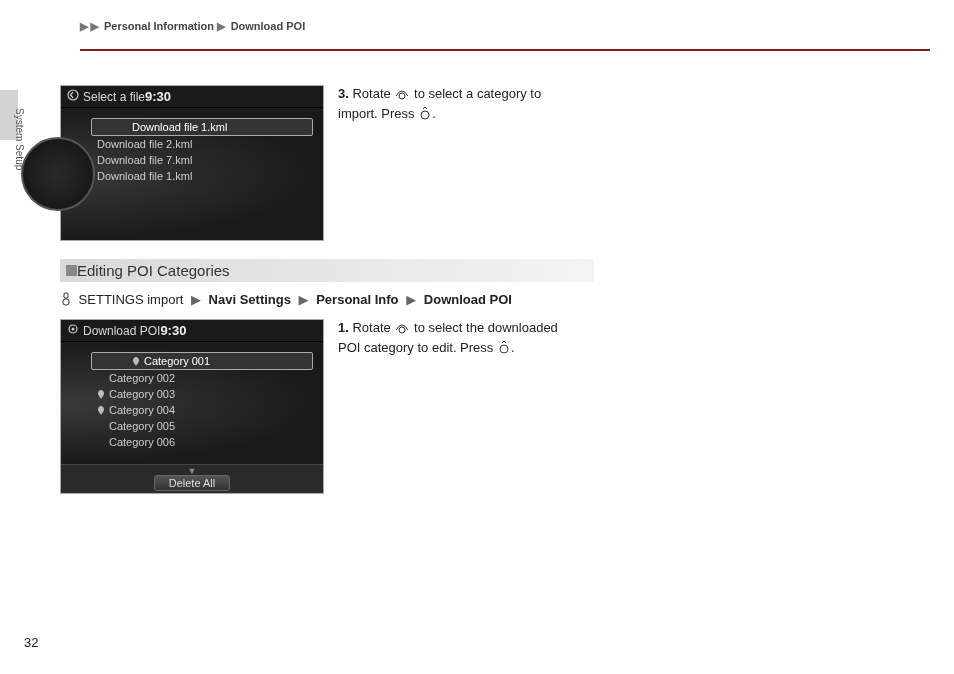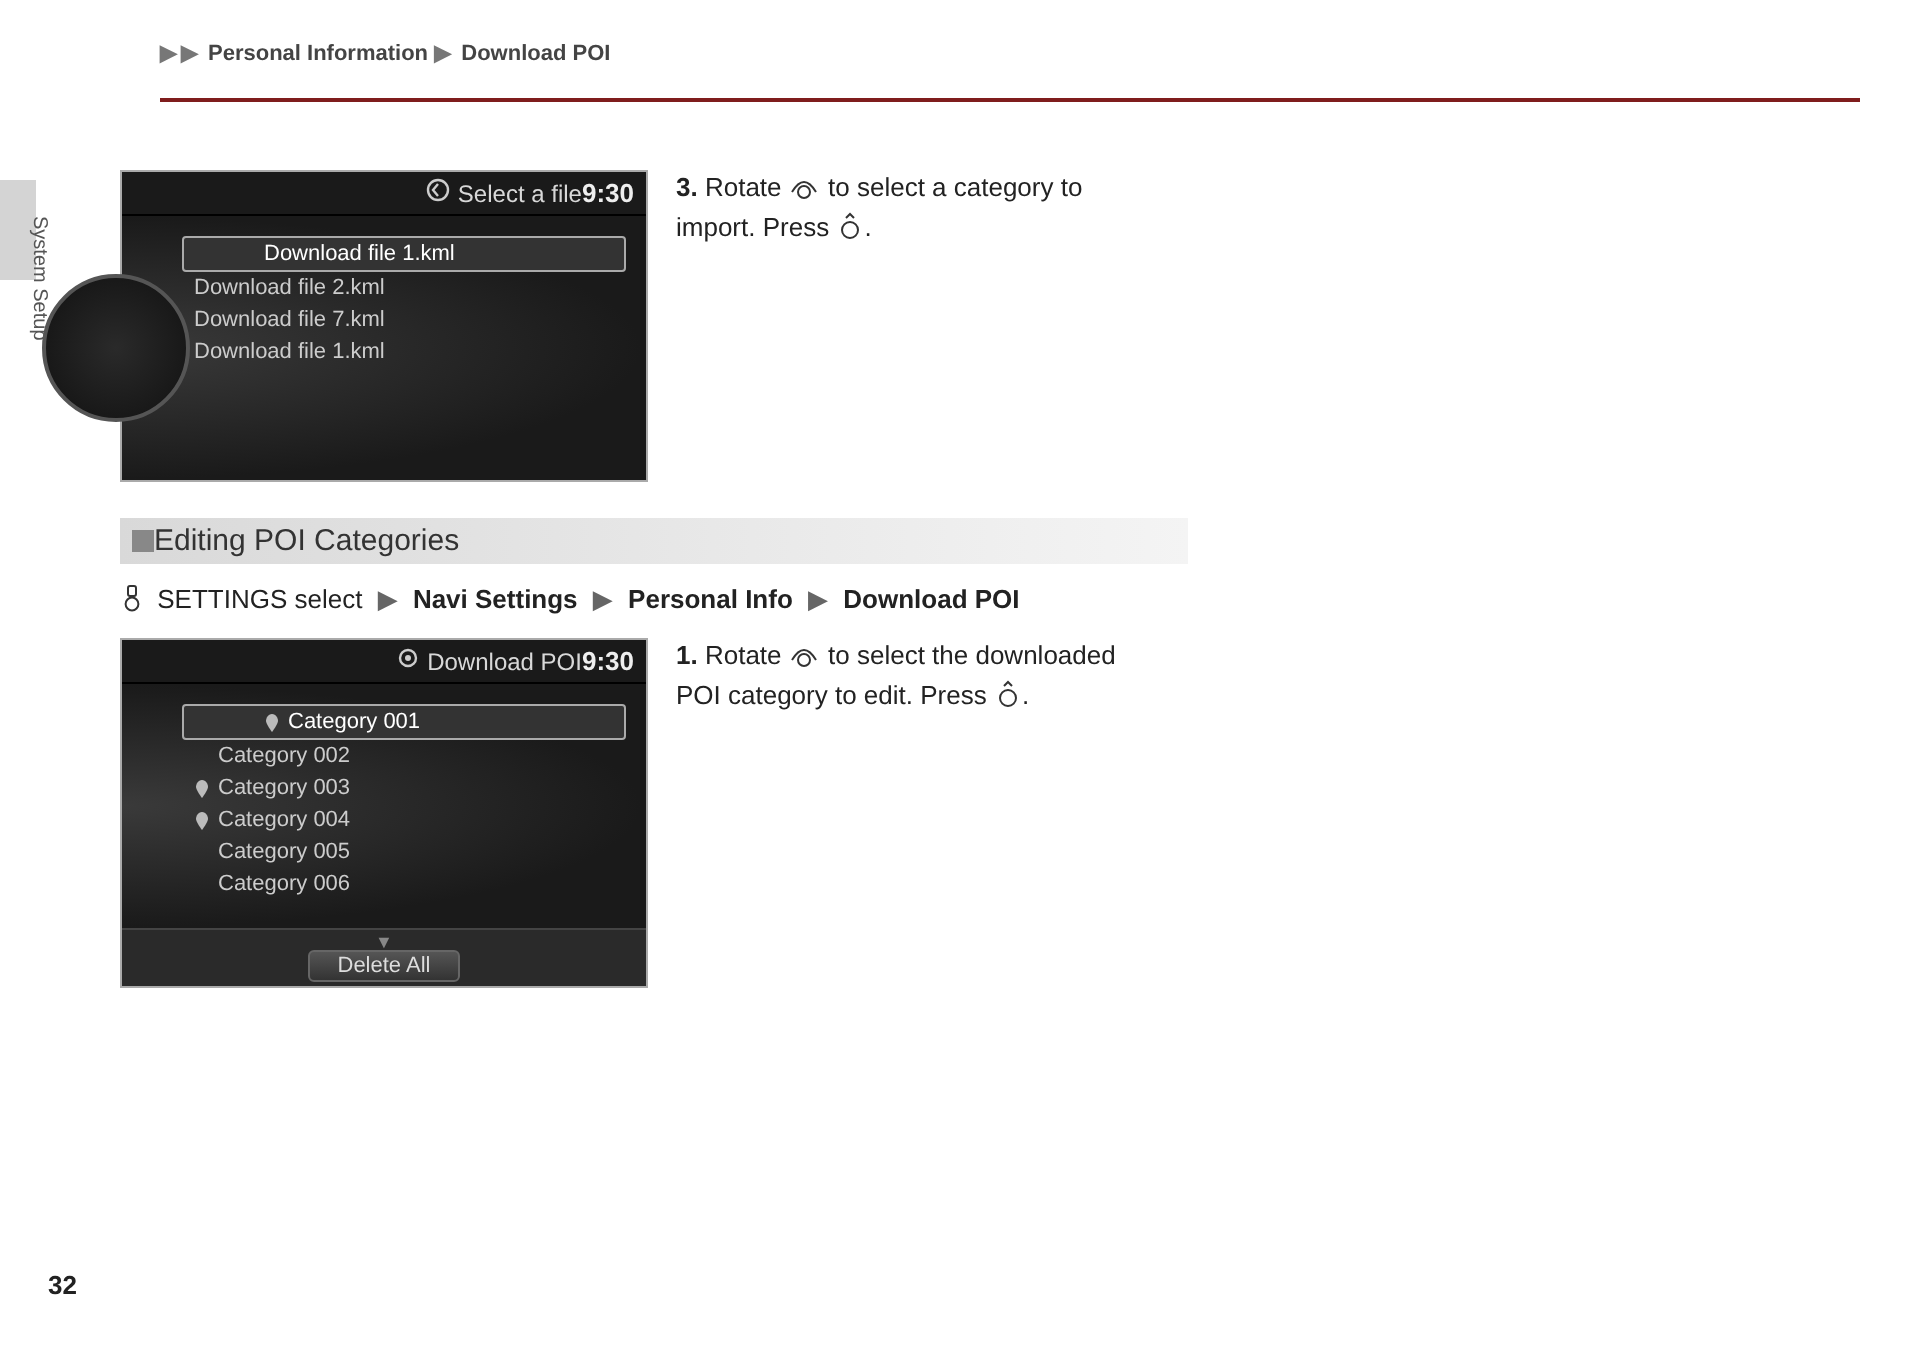--- a/index.html
+++ b/index.html
@@ -54,21 +54,21 @@
     transform-origin: left top;
     font-size: 10px;
     color: #555;
     white-space: nowrap;
   }
   .page-number {
     position: absolute;
     left: 24px;
     bottom: 24px;
     font-size: 13px;
-    font-weight: 700;
+    font-weight: 400;
   }
   
   .content {
     position: absolute;
     left: 60px;
     top: 85px;
     width: 860px;
   }
   .step-row {
     display: flex;
@@ -90,21 +90,21 @@
   .screen {
     width: 262px;
     border: 1px solid #aaa;
     background: linear-gradient(#2a2a2a,#1a1a1a);
     color: #d8d8d8;
     font-size: 11px;
     position: relative;
   }
   .screen-title {
     display: flex;
-    justify-content: flex-end;
+    justify-content: flex-start;
     align-items: center;
     padding: 3px 6px;
     background: #1a1a1a;
     border-bottom: 1px solid #000;
     font-size: 12px;
   }
   .screen-title .left { display: flex; align-items: center; gap: 4px;}
   .screen-title .clock { font-weight: bold; font-size: 13px; color: #eee;}
   .screen-body {
     padding: 6px 6px 6px 20px;
@@ -272,21 +272,21 @@
       <span class="sq"></span>
       <span>Editing POI Categories</span>
     </div>
 
     <div class="nav-path">
       <span class="settings-icon">
         <svg width="12" height="14" viewBox="0 0 12 14">
             <rect x="4" y="1" width="4" height="5" rx="1" fill="none" stroke="#333" stroke-width="1"></rect>
             <circle cx="6" cy="10" r="3.2" fill="none" stroke="#333" stroke-width="1"></circle>
           </svg>
-      </span><span> SETTINGS select </span>
+      </span><span> SETTINGS import </span>
       <span class="tri">▶</span>
       <b>Navi Settings</b>
       <span class="tri">▶</span>
       <b>Personal Info</b>
       <span class="tri">▶</span>
       <b>Download POI</b>
     </div>
 
     <div class="step-row">
       <div class="screen">

